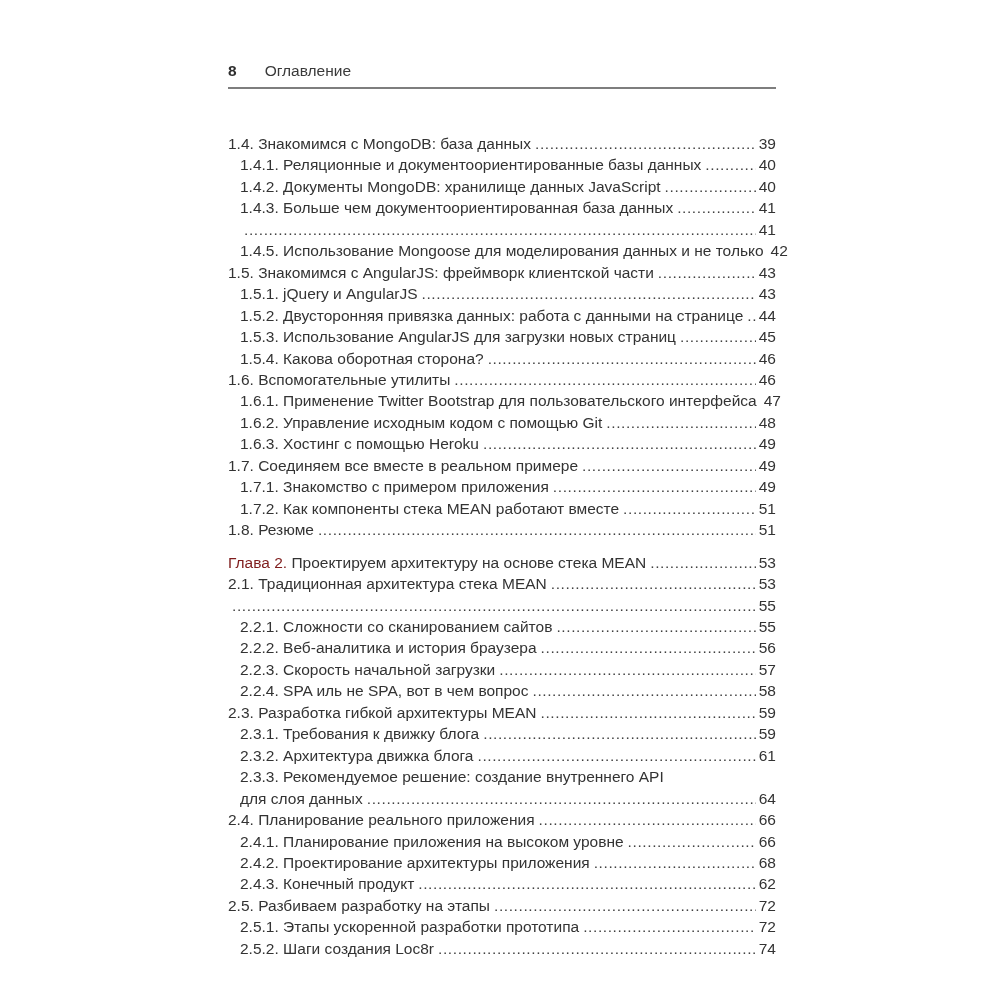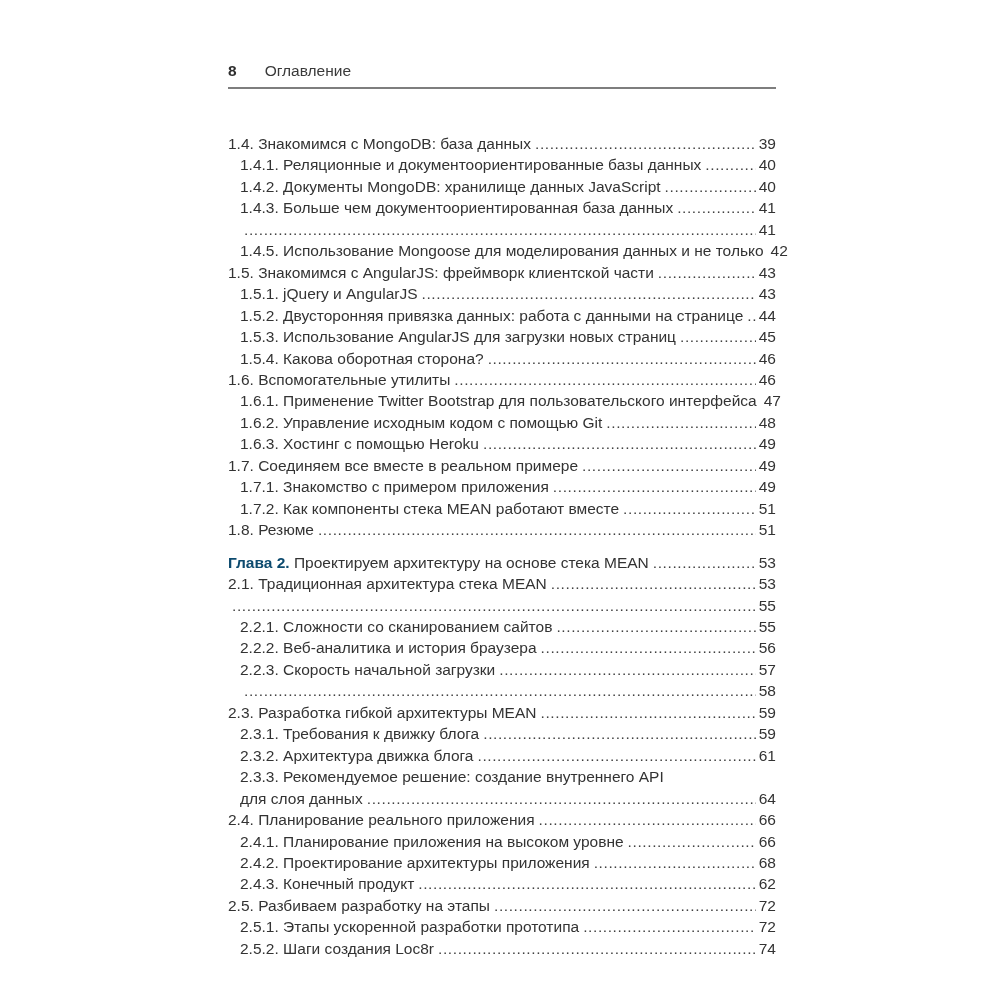--- a/index.html
+++ b/index.html
@@ -34,21 +34,21 @@
     font-size: 15.5px;
     line-height: 21.45px;
   }
   .row {
     display: flex;
     align-items: baseline;
   }
   .row.lvl2 { padding-left: 12px; }
   .row.gap { margin-top: 11px; }
   .row .t { white-space: nowrap; }
-  .row .t b { font-weight: bold; color: #0c4a6e; }
+  .row .t b { font-weight: normal; color: #7f1d1d; }
   .leader {
     flex: 1 1 auto;
     overflow: hidden;
     white-space: nowrap;
     margin: 0 3px 0 4px;
     letter-spacing: 0.6px;
     color: #404040;
   }
   .leader::after {
     content: "................................................................................................................................................................";
@@ -188,20 +188,21 @@
           <span class="t">2.2.2. Веб-аналитика и история браузера</span>
           <span class="leader"></span>
           <span class="pg">56</span>
         </div>
         <div class="row lvl2">
           <span class="t">2.2.3. Скорость начальной загрузки</span>
           <span class="leader"></span>
           <span class="pg">57</span>
         </div>
         <div class="row lvl2">
+          <span class="t">2.2.4. SPA иль не SPA, вот в чем вопрос</span>
           <span class="leader"></span>
           <span class="pg">58</span>
         </div>
         <div class="row lvl1">
           <span class="t">2.3. Разработка гибкой архитектуры MEAN</span>
           <span class="leader"></span>
           <span class="pg">59</span>
         </div>
         <div class="row lvl2">
           <span class="t">2.3.1. Требования к движку блога</span>

